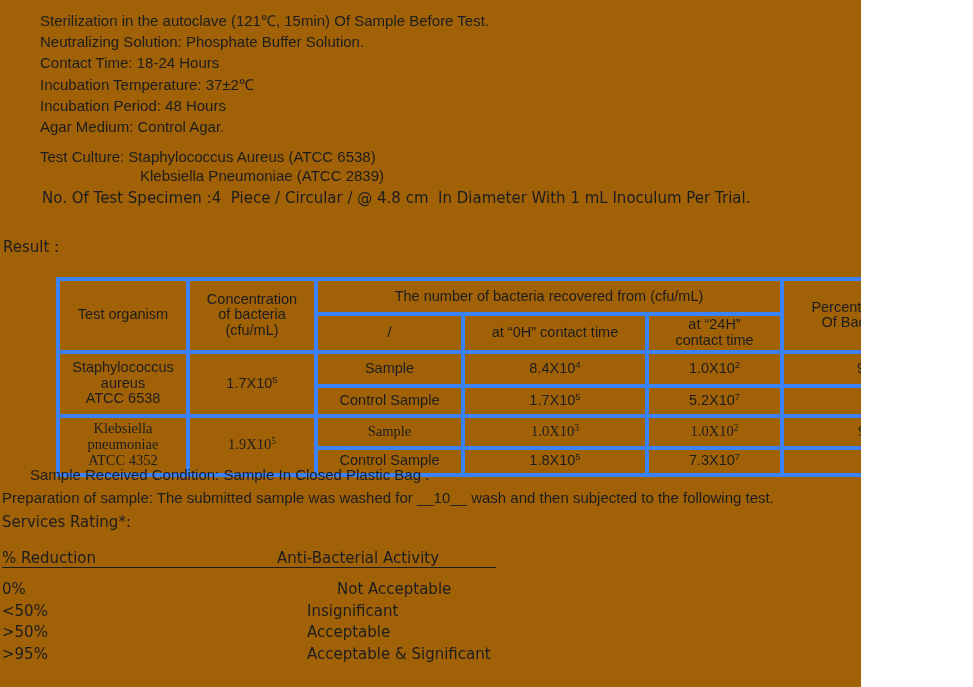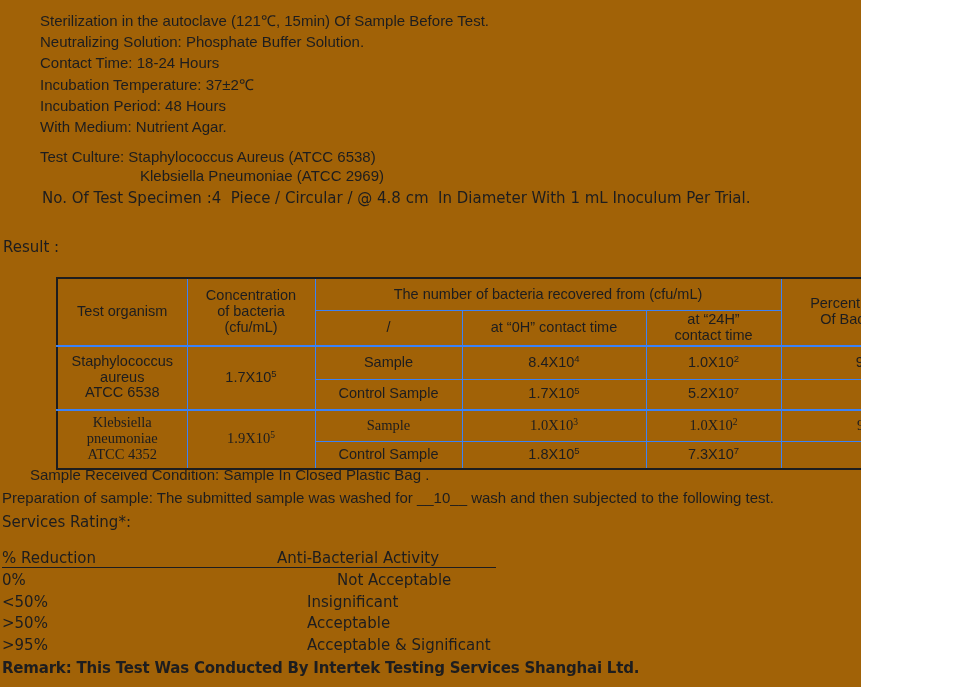--- a/index.html
+++ b/index.html
@@ -38,21 +38,21 @@
   table.results{
     border-collapse:collapse;
     table-layout:fixed;
     width:902px;
     font-family:"Liberation Sans", sans-serif;
     font-size:14.5px;
     color:#1d1d1f;
     border:2px solid #1d1d1f;
   }
   table.results td{
-    border:1px solid #3b82f6;
+    border:4px solid #3b82f6;
     text-align:center;
     vertical-align:middle;
     padding:1px 4px;
     white-space:pre-line;
     line-height:15.8px;
   }
   tr.hA td{height:29px;}
   tr.hB td{height:29px;}
   tr.hA td[rowspan], tr.hB td{border-bottom-width:2px;}
   tr.b1{height:34px;margin-top:12px;}
@@ -71,47 +71,47 @@
   .note2{left:2px;top:489px;font-size:15px;}
   .note3{left:2px;top:513px;font-size:15px;}
 
   
   .ref-block{left:2px;top:549px;font-size:15px;width:700px;}
   .ref-head{
     width:494px;height:18px;
     border-bottom:1.6px solid #1d1d1f;
   }
   .ref-head .c1{display:inline-block;width:275px;}
-  .ref-rows{margin-top:2px;line-height:21.6px;}
+  .ref-rows{margin-top:11px;line-height:21.6px;}
   .ref-row .c1{display:inline-block;width:305px;}
   .ref-row .c2-first{margin-left:30px;}
 
   .remark{
     left:2px;top:659px;
     font-size:15px;font-weight:bold;
     letter-spacing:-0.2px;
   }
 </style>
 </head>
 <body>
 
 <div class="page">
 
   <div class="abs top-block arial">
     <div class="line">Sterilization in the autoclave (121℃, 15min) Of Sample Before Test.</div>
     <div class="line">Neutralizing Solution: Phosphate Buffer Solution.</div>
     <div class="line">Contact Time: 18-24 Hours</div>
     <div class="line">Incubation Temperature: 37±2℃</div>
     <div class="line">Incubation Period: 48 Hours</div>
-    <div class="line">With Medium: Nutrient Agar.</div>
+    <div class="line">Agar Medium: Control Agar.</div>
   </div>
 
   <div class="abs culture-block arial">
     <div class="line">Test Culture: Staphylococcus Aureus (ATCC 6538)</div>
-    <div class="line culture-indent">Klebsiella Pneumoniae (ATCC 2969)</div>
+    <div class="line culture-indent">Klebsiella Pneumoniae (ATCC 2839)</div>
   </div>
 
   <div class="abs specimen wide line">No. Of Test Specimen :4  Piece / Circular / @ 4.8 cm  In Diameter With 1 mL Inoculum Per Trial.</div>
 
   <div class="abs result-label wide line">Result :</div>
 
   <div class="abs tbl-wrap">
     <table class="results">
       <colgroup>
         <col style="width:130px">
@@ -192,15 +192,14 @@
       </div>
       <div class="ref-row">
         <span class="c1">&gt;50%</span><span class="c2">Acceptable</span>
       </div>
       <div class="ref-row">
         <span class="c1">&gt;95%</span><span class="c2">Acceptable &amp; Significant</span>
       </div>
     </div>
   </div>
 
-  <div class="abs remark wide line">Remark: This Test Was Conducted By Intertek Testing Services Shanghai Ltd.</div>
 
 </div>
 
 </body></html>

